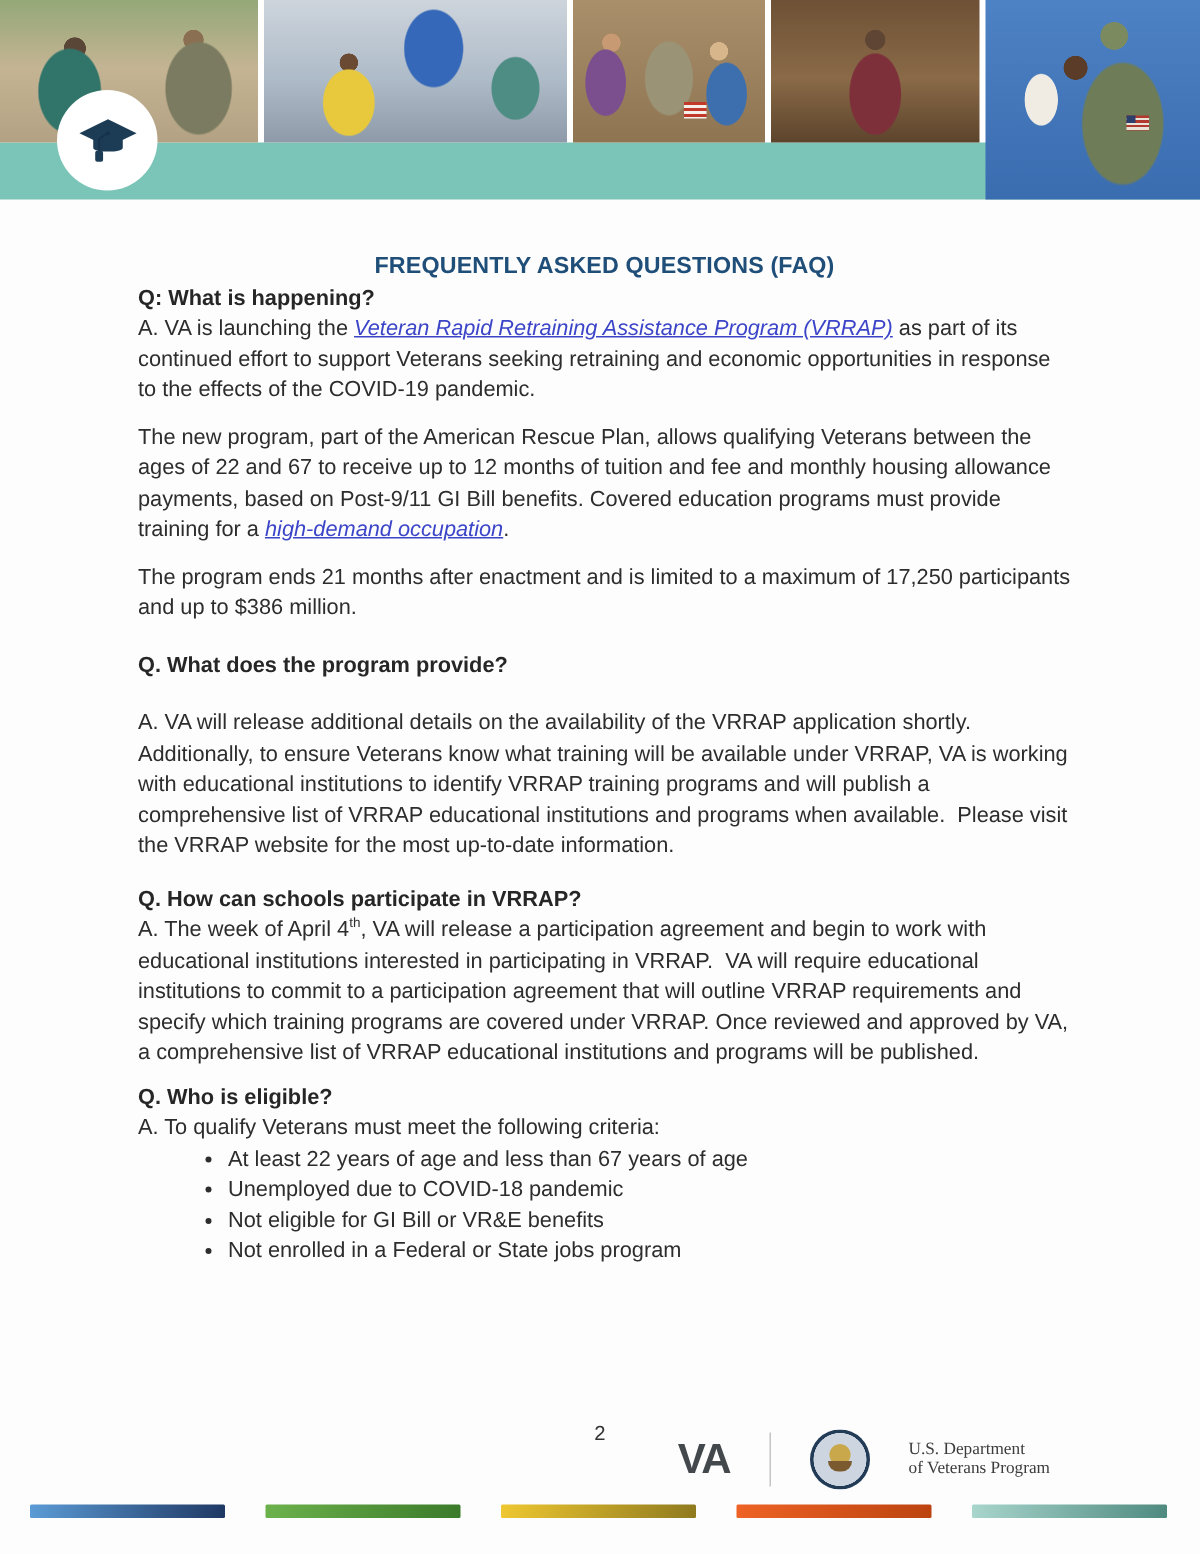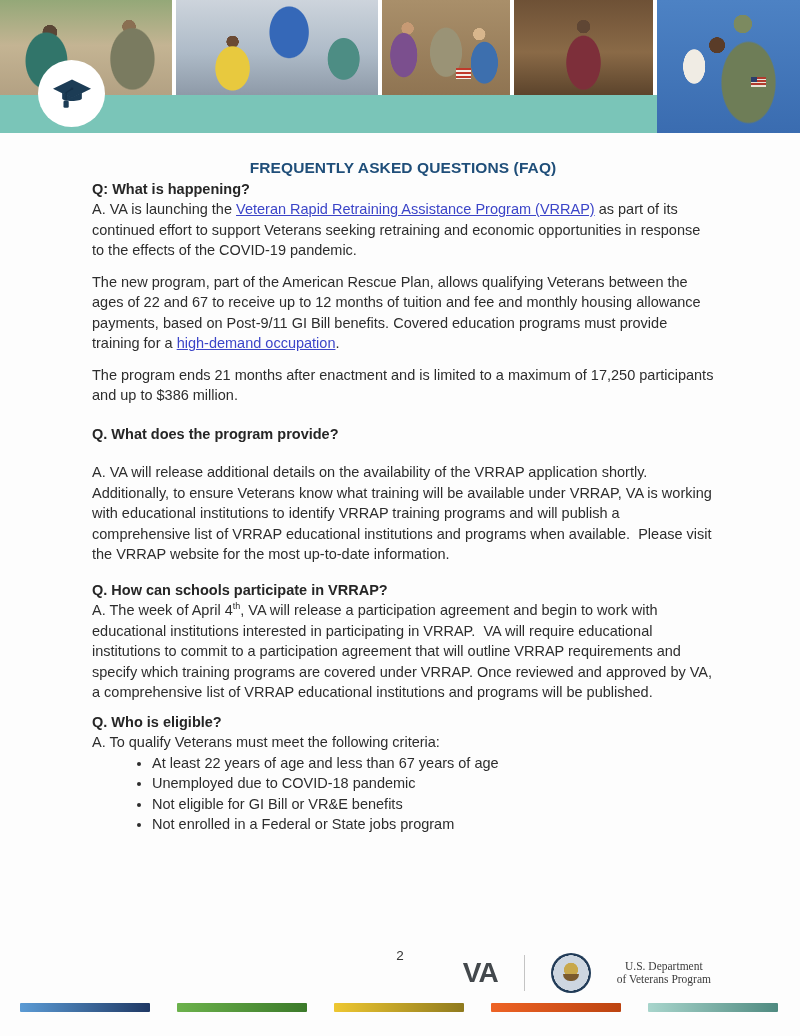--- a/index.html
+++ b/index.html
@@ -63,47 +63,47 @@
   .flag-patch { position: absolute; left: 66%; top: 58%; width: 15px; height: 10px;
     background: repeating-linear-gradient(180deg, #b03a2e 0 1.6px, #eae4d8 1.6px 3.2px); }
   .flag-patch::before { content: ""; position: absolute; left: 0; top: 0; width: 6px; height: 5px; background: #2c3e6b; }
 
   .logo-circle { position: absolute; left: 38px; top: 60px; width: 67px; height: 67px;
     background: #fff; border-radius: 50%; z-index: 5; display: flex; align-items: center; justify-content: center; }
   .logo-circle svg { width: 42px; height: 42px; }
 
   
   .content { padding: 0 86px 0 92px; font-size: 14.5px; line-height: 20.5px; }
-  .title { margin-top: 25px; text-align: center; font-size: 15.5px; font-weight: bold; color: #1f4e79; letter-spacing: 0.1px; }
+  .title { margin-top: 35px; text-align: center; font-size: 15.5px; font-weight: bold; color: #1f4e79; letter-spacing: 0.1px; }
   h2 { font-size: 14.5px; line-height: 20.5px; font-weight: bold; color: #262626; }
   .para { white-space: pre-wrap; }
   .gap { margin-top: 11px; }
   .sec1 { }
   .sec2 { margin-top: 18px; }
   .sec3 { margin-top: 18px; }
   .sec4 { margin-top: 15px; }
   .sec5 { margin-top: 9px; }
-  a.doclink { color: #3c45c8; text-decoration: underline; cursor: pointer; }
+  a.doclink { color: #3c45c8; text-decoration: underline; cursor: pointer; font-style: italic; }
   sup { font-size: 9px; line-height: 0; vertical-align: super; }
   ul.criteria { list-style: disc; padding-left: 60px; }
   ul.criteria li { line-height: 20.5px; }
 
   
   .page-number { position: absolute; top: 948px; left: 0; width: 100%; text-align: center; font-size: 13.5px; color: #333; }
-  .va-logo { position: absolute; top: 953px; right: 89px; display: flex; align-items: center; gap: 26px; }
+  .va-logo { position: absolute; top: 953px; right: 100px; display: flex; align-items: center; gap: 26px; }
   .va-word { font-size: 28px; font-weight: bold; color: #43484c; letter-spacing: -1px; font-family: "Liberation Sans", sans-serif; }
   .va-divider { width: 1px; height: 36px; background: #c4c4c4; }
   .va-seal { width: 40px; height: 40px; border-radius: 50%;
     background:
       radial-gradient(circle at 50% 42%, #c8a84b 0 22%, rgba(0,0,0,0) 24%),
       radial-gradient(circle at 50% 50%, #cdd6e0 0 62%, #223c58 63% 100%);
     position: relative; }
   .va-seal::after { content: ""; position: absolute; left: 50%; top: 52%; width: 16px; height: 7px;
     transform: translate(-50%, 0); background: #7a5a2e; border-radius: 0 0 8px 8px; }
-  .dept { font-family: "Liberation Serif", serif; font-size: 11.5px; line-height: 13px; color: #3c3c3c; text-align: center; }
+  .dept { font-family: "Liberation Serif", serif; font-size: 11.5px; line-height: 13px; color: #3c3c3c; }
   .bars { position: absolute; top: 1003px; left: 20px; display: flex; gap: 27px; }
   .bar { width: 130px; height: 9px; border-radius: 1px; }
   .bar.blue   { background: linear-gradient(90deg, #5b9bd5, #1f3864); }
   .bar.green  { background: linear-gradient(90deg, #6cb24c, #3b7a2a); }
   .bar.yellow { background: linear-gradient(90deg, #eec731, #8f7a1e); }
   .bar.orange { background: linear-gradient(90deg, #ee6325, #bc4310); }
   .bar.teal   { background: linear-gradient(90deg, #a8d5cc, #4f8a80); }
 </style>
 </head>
 <body>

